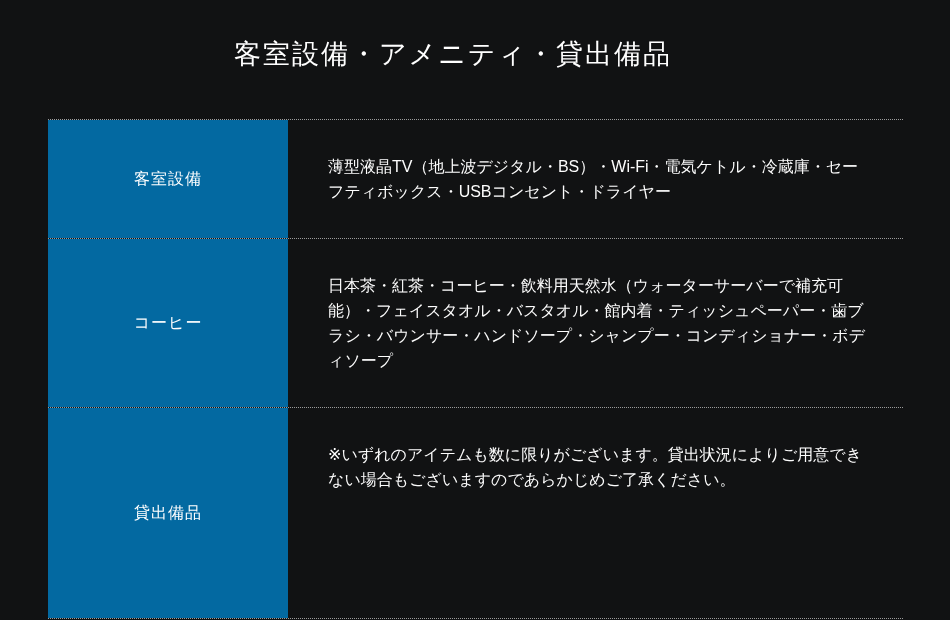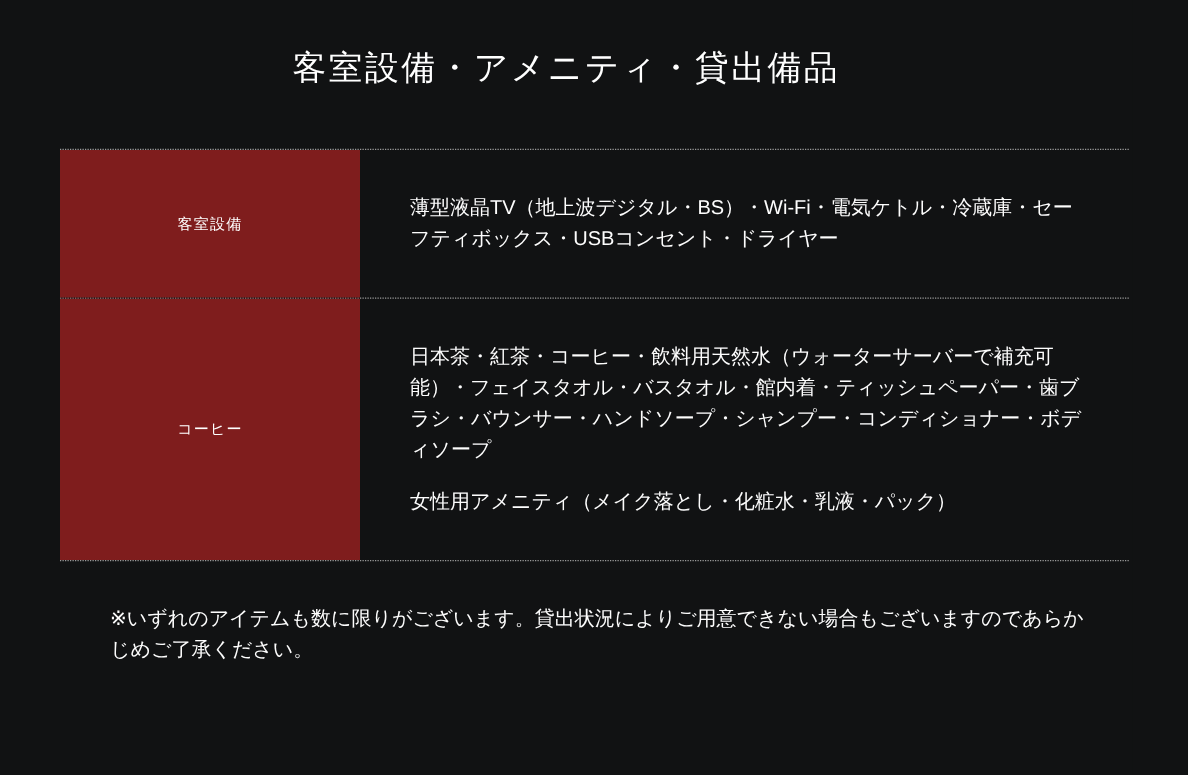--- a/index.html
+++ b/index.html
@@ -35,26 +35,26 @@
     border-bottom: 1px dotted #9b9b9b;
   }
   .amenity-row {
     display: flex;
     align-items: stretch;
     border-top: 1px dotted #9b9b9b;
   }
   .row-label {
     flex: 0 0 240px;
     width: 240px;
-    background: #7f1d1d;
+    background: #0369a1;
     display: flex;
     align-items: center;
     justify-content: center;
     color: #ffffff;
-    font-size: 12px;
+    font-size: 16px;
     letter-spacing: 1px;
   }
   .row-content {
     flex: 1 1 auto;
     padding: 18px 14px 18px 24px;
     color: #fdfdfd;
     font-size: 16px;
     line-height: 25px;
   }
   .row-1 { min-height: 87px; box-sizing: border-box; }
@@ -75,24 +75,24 @@
       <div class="row-label">客室設備</div>
       <div class="row-content">
         <p class="content-line">薄型液晶TV（地上波デジタル・BS）・Wi-Fi・電気ケトル・冷蔵庫・セーフティボックス・USBコンセント・ドライヤー</p>
       </div>
     </div>
 
     <div class="amenity-row row-2">
       <div class="row-label">コーヒー</div>
       <div class="row-content">
         <p class="content-line">日本茶・紅茶・コーヒー・飲料用天然水（ウォーターサーバーで補充可能）・フェイスタオル・バスタオル・館内着・ティッシュペーパー・歯ブラシ・バウンサー・ハンドソープ・シャンプー・コンディショナー・ボディソープ</p>
-        <p class="content-line">女性用アメニティ（メイク落とし・化粧水・乳液・パック）</p>
       </div>
     </div>
 
     <div class="amenity-row row-3">
+      <div class="row-label">貸出備品</div>
       <div class="row-content">
         <p class="content-line">※いずれのアイテムも数に限りがございます。貸出状況によりご用意できない場合もございますのであらかじめご了承ください。</p>
       </div>
     </div>
 
   </div>
 </div>
 
 </body></html>

